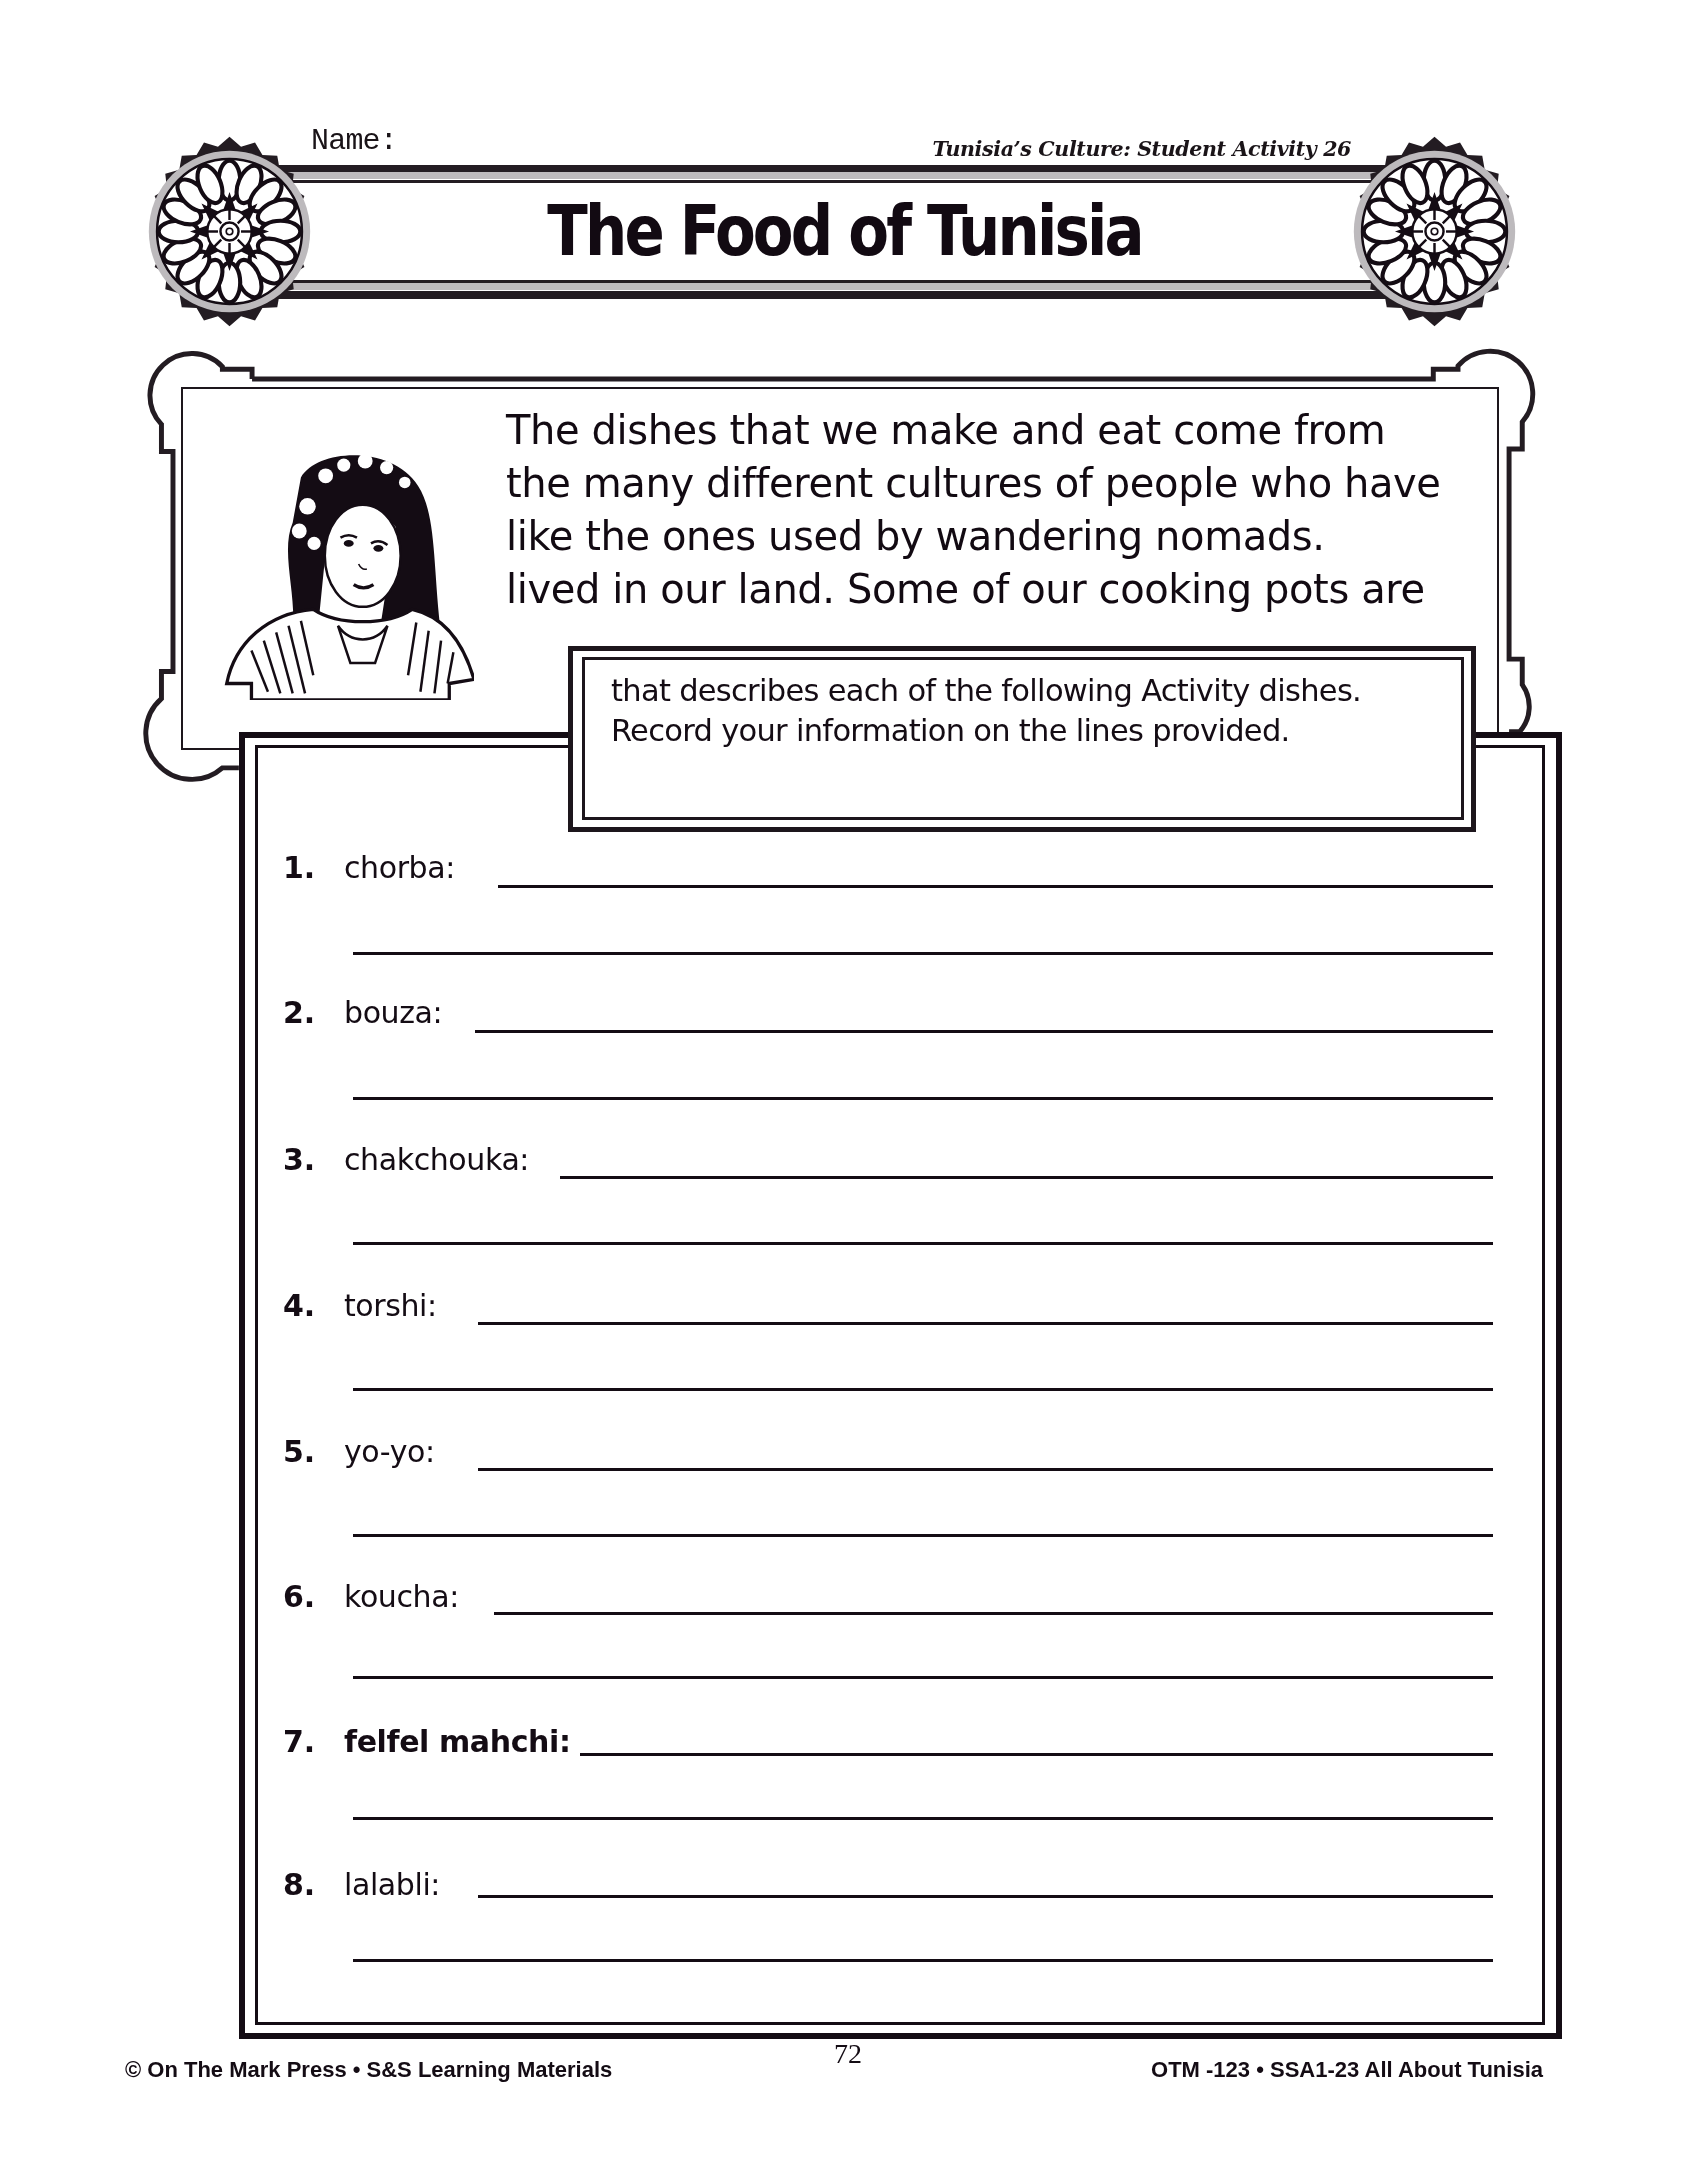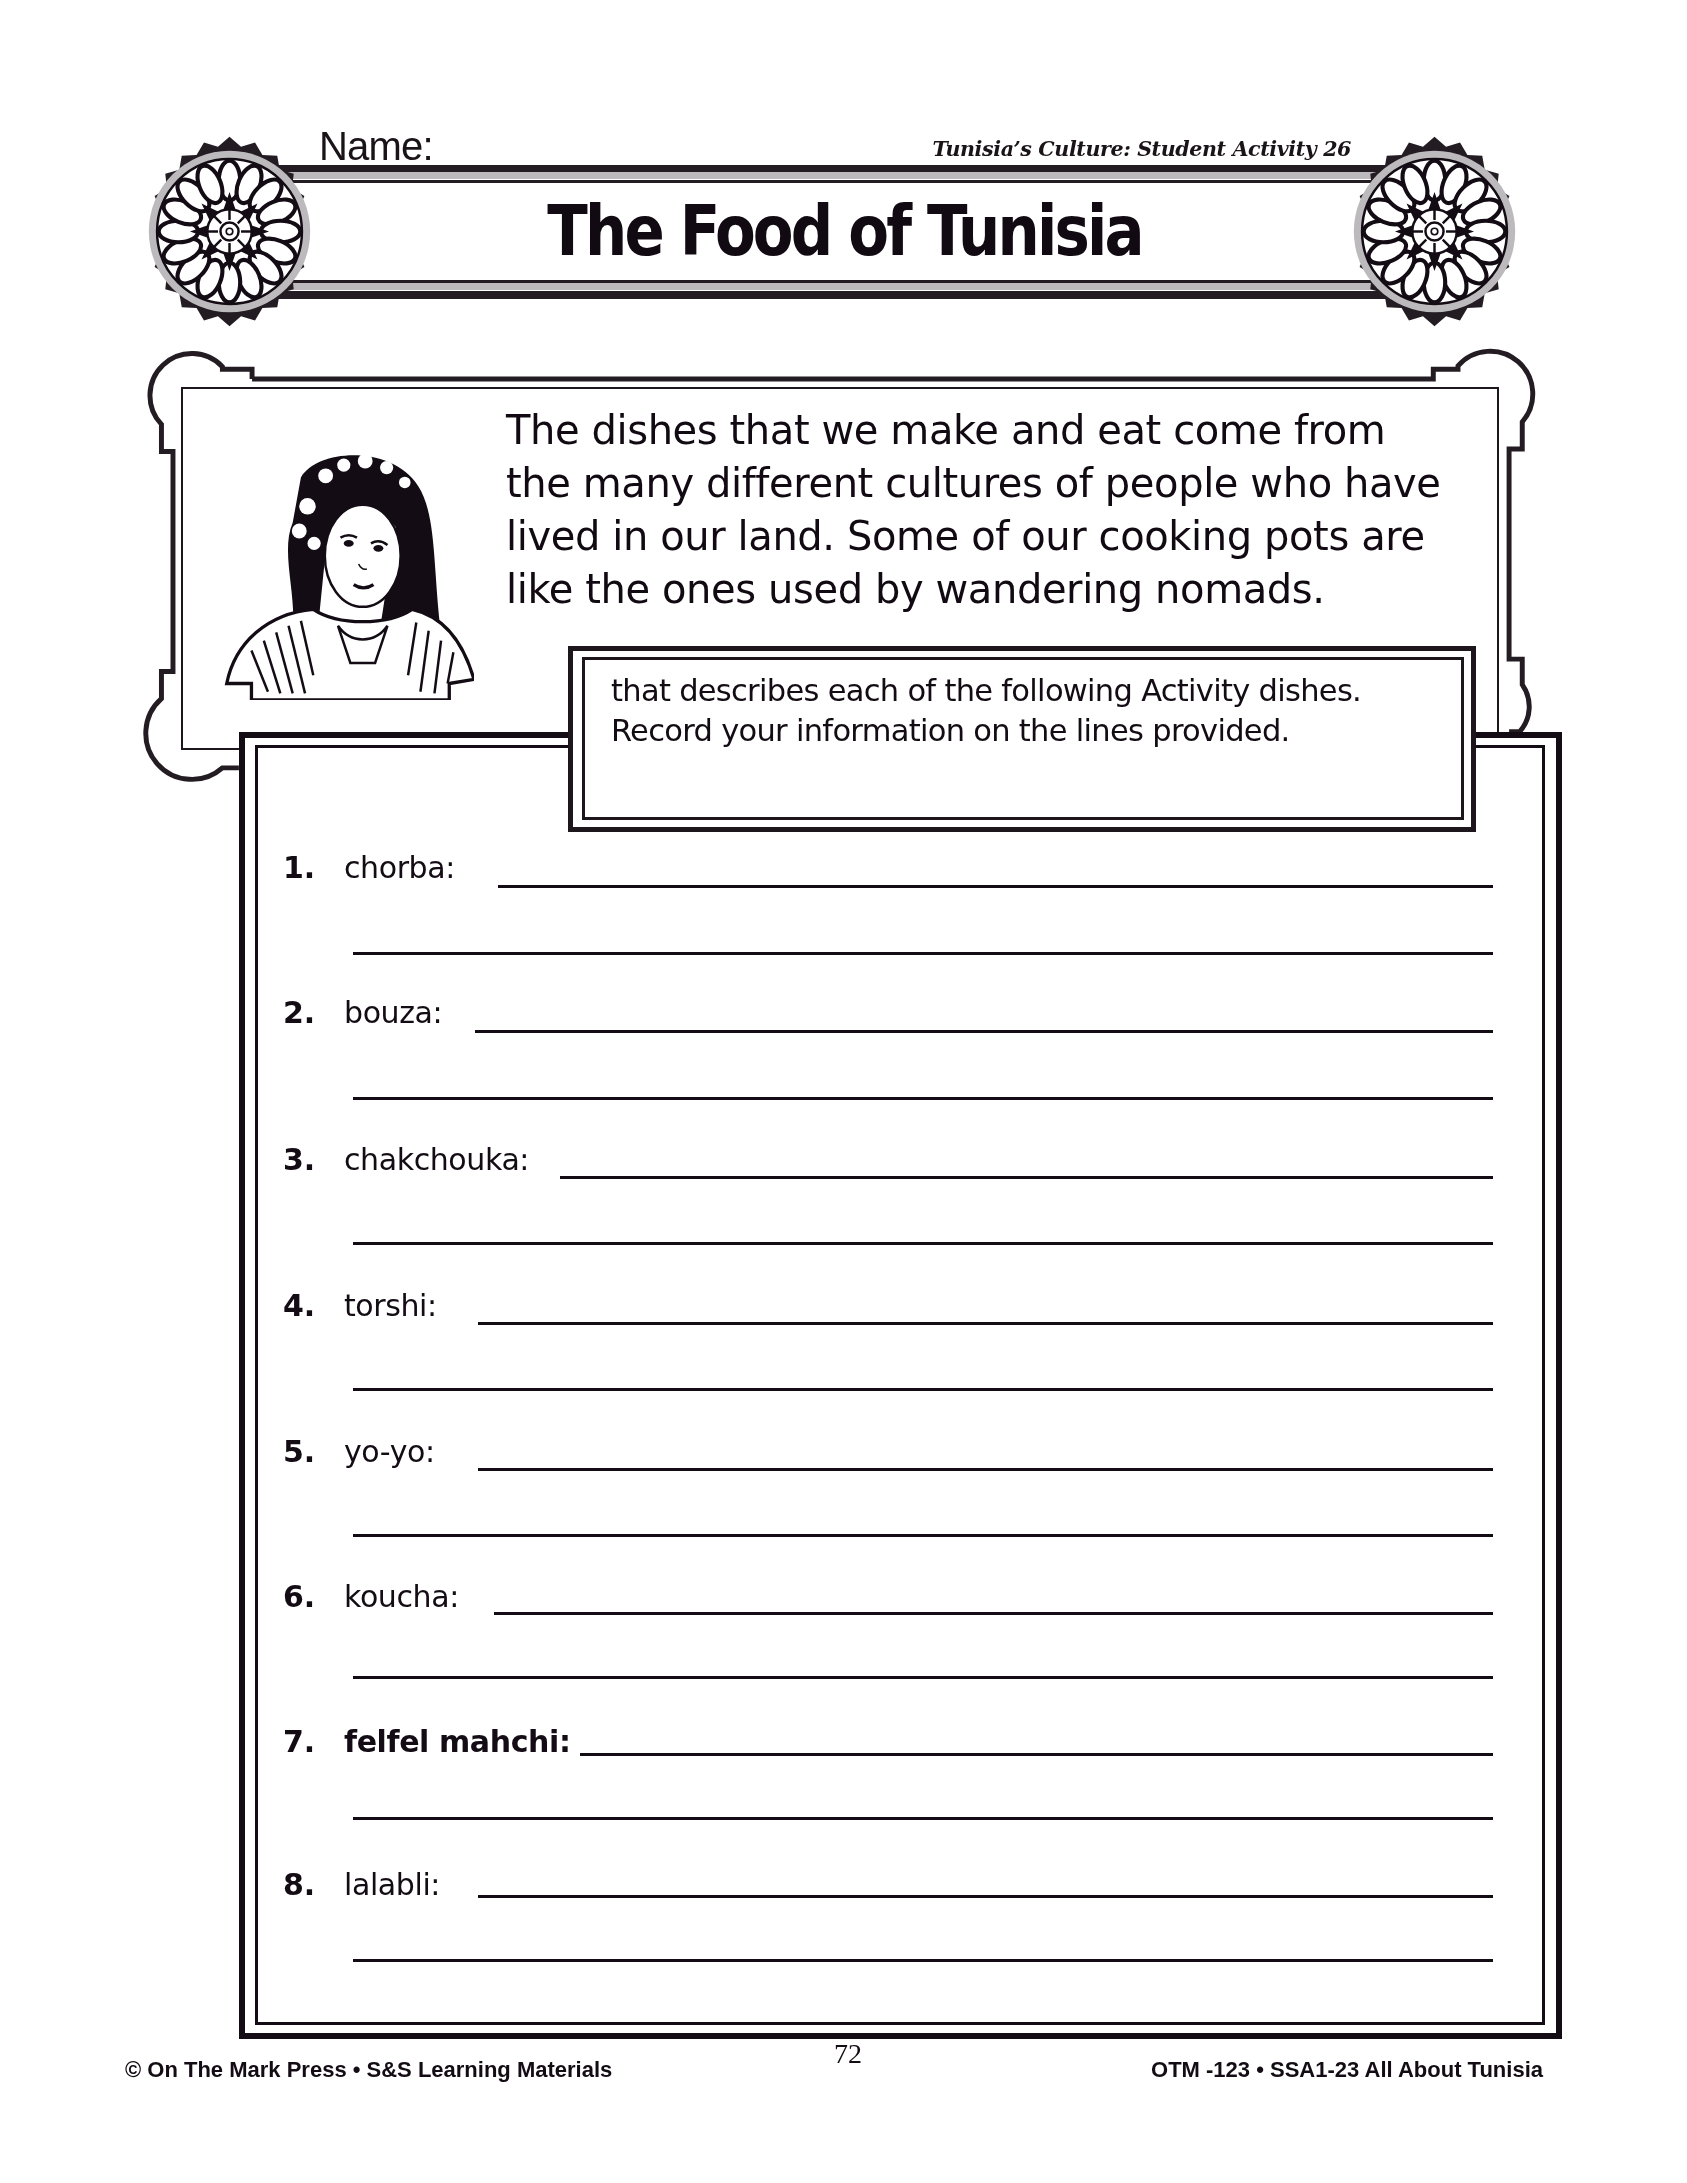--- a/index.html
+++ b/index.html
@@ -1,20 +1,20 @@
 <!DOCTYPE html>
 <html style="font-size:13px"><head>
 <meta charset="utf-8">
 <style>
   html, body { margin:0; padding:0; background:#ffffff; }
   body { width:1687px; height:2183px; position:relative; overflow:hidden; color:#140c14; }
   .abs { position:absolute; }
 
   
-  .name-label { left:311px; top:124px; font-family:Liberation Sans, sans-serif; font-size:40px; color:#1a1418; letter-spacing:-0.8px;margin-left:8px; }
+  .name-label { left:311px; top:124px; font-family:Liberation Mono, monospace; font-size:30px; color:#1a1418; letter-spacing:-0.8px; }
   .activity-label { right:336px; top:137px; font-family:"DejaVu Serif", serif; font-style:italic; font-weight:bold; font-size:20.6px; color:#1a1418; letter-spacing:-0.4px; }
   .bar { position:absolute; left:247px; width:1195px; }
   .bar-dark { background:#231c22; }
   .bar-grey { background:#bdbabd; }
   .banner-title { left:247px; width:1195px; top:180px; height:101px; display:flex; align-items:center; justify-content:center;
     font-family:"DejaVu Sans", sans-serif; font-weight:bold; font-size:69px; letter-spacing:-3.3px; color:#120a12; transform:scaleX(0.86); }
 
   .rosette { position:absolute; width:191px; height:191px; }
 
   
@@ -181,22 +181,22 @@
     <line x1="275" y1="246" x2="265" y2="320"></line>
       <line x1="290" y1="258" x2="282" y2="322"></line>
     <line x1="305" y1="272" x2="298" y2="310"></line>
   </g>
   <path d="M165,240 C180,262 210,262 225,240 L210,285 L180,285 Z" fill="#ffffff" stroke="#140c14" stroke-width="3"></path>
 </svg>
 
 <div class="abs intro-text">
   <div>The dishes that we make and eat come from</div>
   <div>the many different cultures of people who have</div>
+  <div>like the ones used by wandering nomads.</div>
   <div>lived in our land.  Some of our cooking pots are</div>
-  <div>like the ones used by wandering nomads.</div>
 </div>
 
 <div class="abs ws-outer"></div>
 <div class="abs ws-inner"></div>
 
 <div class="abs instr-outer"></div>
 <div class="abs instr-inner"></div>
 <div class="abs instr-text">
   <div>that describes each of the following Activity dishes.</div>
   <div>Record your information on the lines provided.</div>

